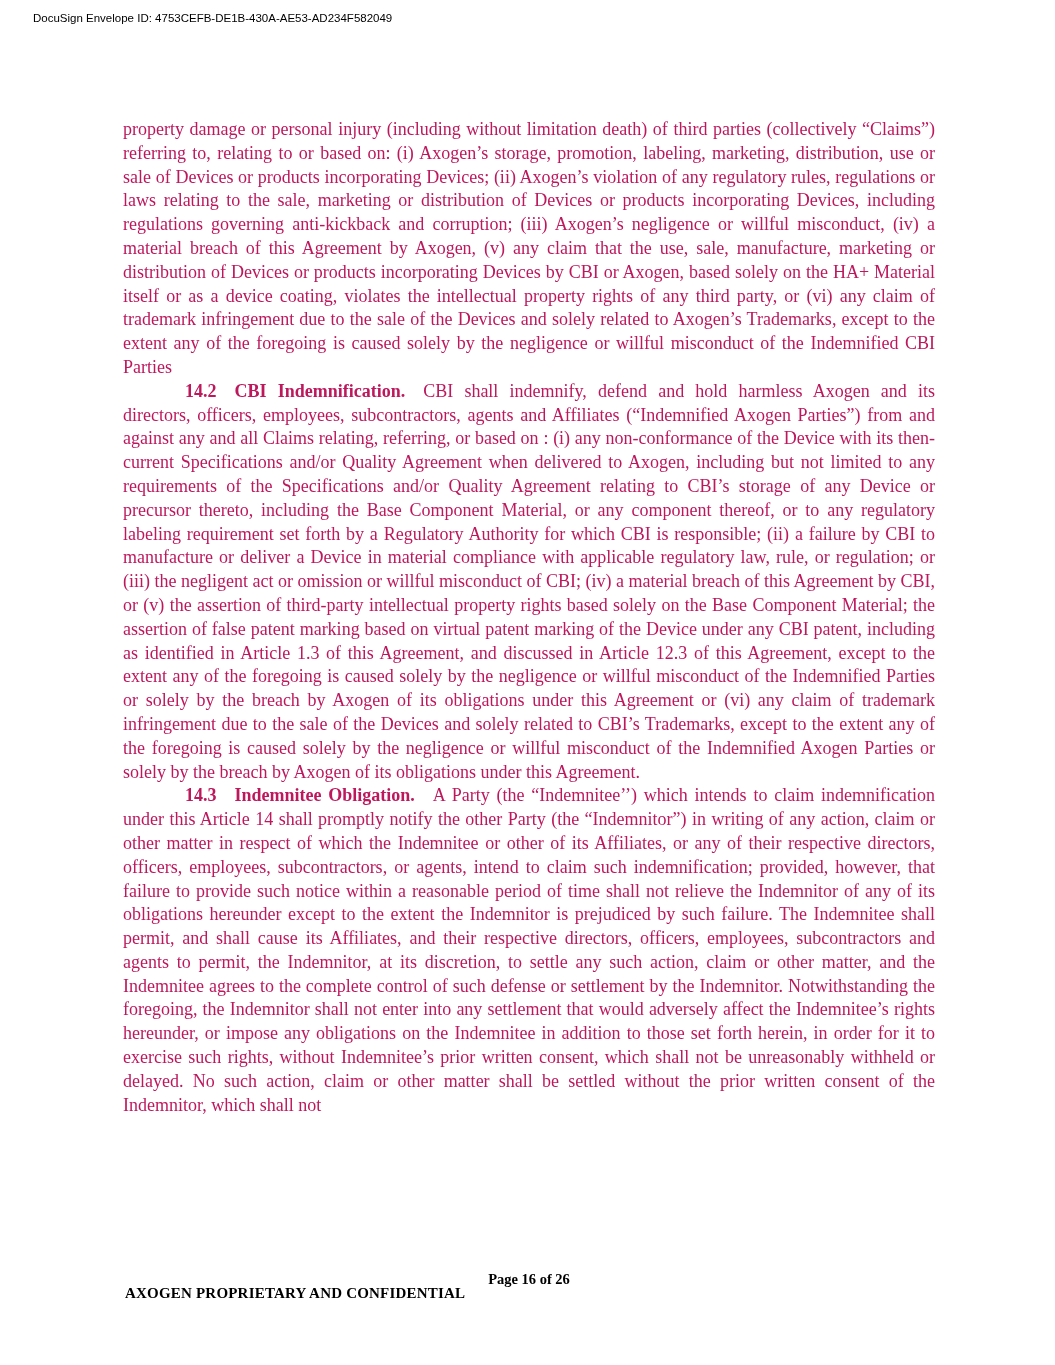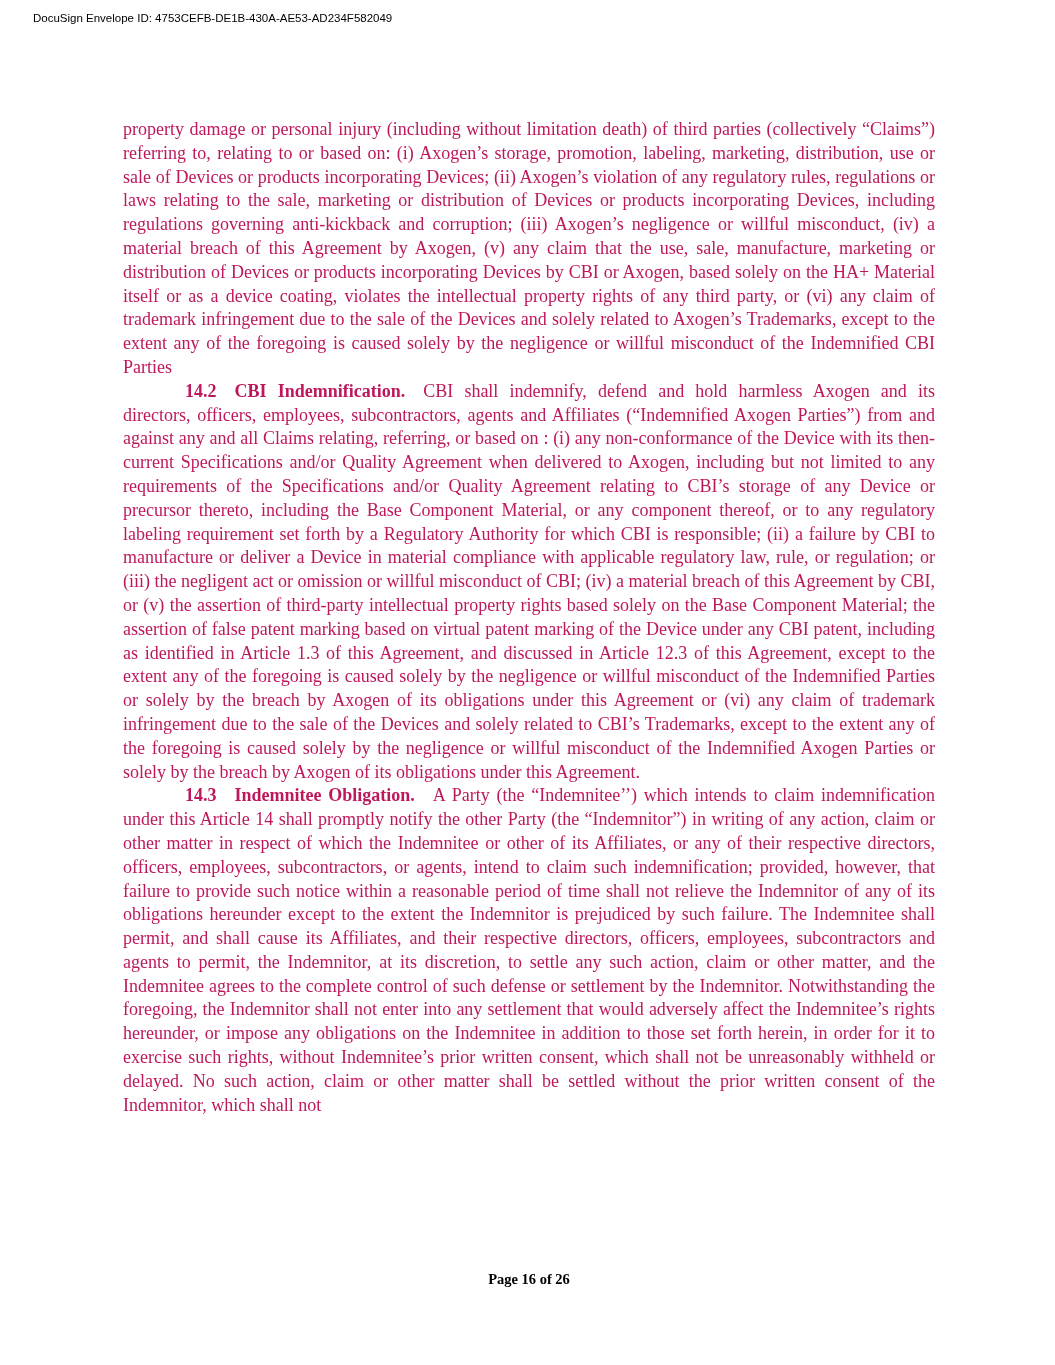--- a/index.html
+++ b/index.html
@@ -86,14 +86,15 @@
     <p class="para">property damage or personal injury (including without limitation death) of third parties (collectively “Claims”) referring to, relating to or based on: (i) Axogen’s storage, promotion, labeling, marketing, distribution, use or sale of Devices or products incorporating Devices; (ii) Axogen’s violation of any regulatory rules, regulations or laws relating to the sale, marketing or distribution of Devices or products incorporating Devices, including regulations governing anti-kickback and corruption; (iii) Axogen’s negligence or willful misconduct, (iv) a material breach of this Agreement by Axogen, (v) any claim that the use, sale, manufacture, marketing or distribution of Devices or products incorporating Devices by CBI or Axogen, based solely on the HA+ Material itself or as a device coating, violates the intellectual property rights of any third party, or (vi) any claim of trademark infringement due to the sale of the Devices and solely related to Axogen’s Trademarks, except to the extent any of the foregoing is caused solely by the negligence or willful misconduct of the Indemnified CBI Parties</p>
 
     <p class="para para-indent"><span class="sec-num">14.2</span><span class="sec-head">CBI Indemnification.</span><span>CBI shall indemnify, defend and hold harmless Axogen and its directors, officers, employees, subcontractors, agents and Affiliates (“Indemnified Axogen Parties”) from and against any and all Claims relating, referring, or based on : (i) any non-conformance of the Device with its then-current Specifications and/or Quality Agreement when delivered to Axogen, including but not limited to any requirements of the Specifications and/or Quality Agreement relating to CBI’s storage of any Device or precursor thereto, including the Base Component Material, or any component thereof, or to any regulatory labeling requirement set forth by a Regulatory Authority for which CBI is responsible; (ii) a failure by CBI to manufacture or deliver a Device in material compliance with applicable regulatory law, rule, or regulation; or (iii) the negligent act or omission or willful misconduct of CBI; (iv) a material breach of this Agreement by CBI, or (v) the assertion of third-party intellectual property rights based solely on the Base Component Material; the assertion of false patent marking based on virtual patent marking of the Device under any CBI patent, including as identified in Article 1.3 of this Agreement, and discussed in Article 12.3 of this Agreement, except to the extent any of the foregoing is caused solely by the negligence or willful misconduct of the Indemnified Parties or solely by the breach by Axogen of its obligations under this Agreement or (vi) any claim of trademark infringement due to the sale of the Devices and solely related to CBI’s Trademarks, except to the extent any of the foregoing is caused solely by the negligence or willful misconduct of the Indemnified Axogen Parties or solely by the breach by Axogen of its obligations under this Agreement.</span></p>
 
     <p class="para para-indent"><span class="sec-num">14.3</span><span class="sec-head">Indemnitee Obligation.</span><span>A Party (the “Indemnitee’’) which intends to claim indemnification under this Article 14 shall promptly notify the other Party (the “Indemnitor”) in writing of any action, claim or other matter in respect of which the Indemnitee or other of its Affiliates, or any of their respective directors, officers, employees, subcontractors, or agents, intend to claim such indemnification; provided, however, that failure to provide such notice within a reasonable period of time shall not relieve the Indemnitor of any of its obligations hereunder except to the extent the Indemnitor is prejudiced by such failure. The Indemnitee shall permit, and shall cause its Affiliates, and their respective directors, officers, employees, subcontractors and agents to permit, the Indemnitor, at its discretion, to settle any such action, claim or other matter, and the Indemnitee agrees to the complete control of such defense or settlement by the Indemnitor. Notwithstanding the foregoing, the Indemnitor shall not enter into any settlement that would adversely affect the Indemnitee’s rights hereunder, or impose any obligations on the Indemnitee in addition to those set forth herein, in order for it to exercise such rights, without Indemnitee’s prior written consent, which shall not be unreasonably withheld or delayed. No such action, claim or other matter shall be settled without the prior written consent of the Indemnitor, which shall not</span></p>
 
   </div>
 
   <div class="page-number">Page 16 of 26</div>
 
+  <div class="confidential-footer">AXOGEN PROPRIETARY AND CONFIDENTIAL</div>
 
 </div>
 
 </body></html>

